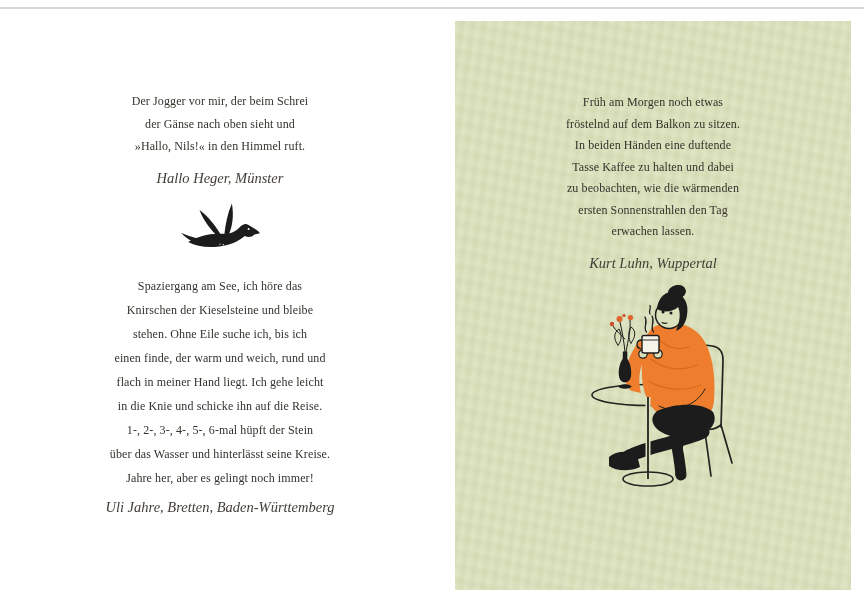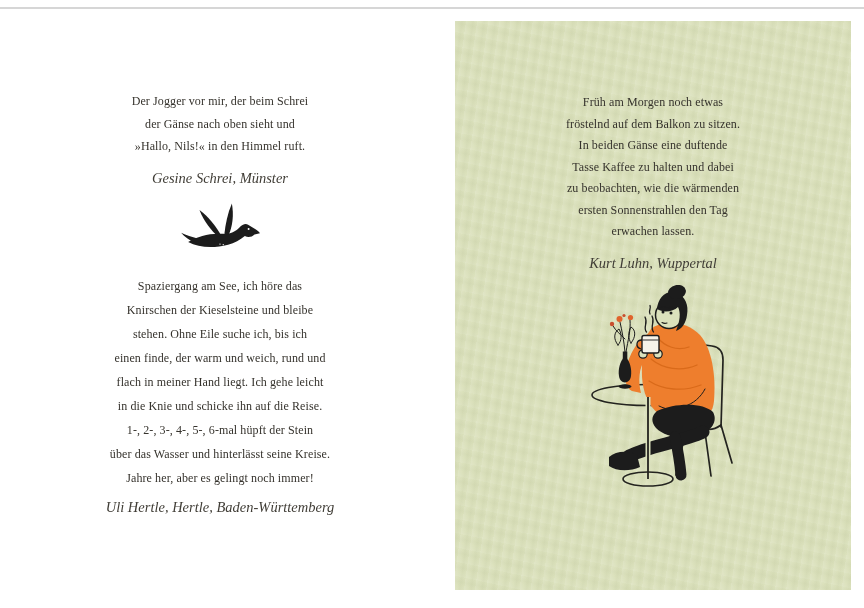--- a/index.html
+++ b/index.html
@@ -40,21 +40,21 @@
 </head>
 <body>
 
 <div class="spread">
   <div class="top-rule"></div>
 
   <div class="left-col">
     <p class="poem poem--first">Der Jogger vor mir, der beim Schrei
 der Gänse nach oben sieht und
 »Hallo, Nils!« in den Himmel ruft.</p>
-    <p class="attribution">Gesine Schrei, Münster</p>
+    <p class="attribution">Hallo Heger, Münster</p>
 
     <div class="bird-wrap">
       <svg viewBox="0 0 150 100" width="84" height="54" aria-hidden="true">
         <g fill="#1c1c1c">
           <path d="M16,74 C34,63 58,57 80,59 C93,60 103,55 111,47 C116,42 122,39 127,42 L140,50 C144,52 147,55 149,58 L139,60 C134,65 127,66 121,63 C112,70 102,76 90,79 C64,86 36,85 16,74 Z"></path>
           <path d="M83,60 C85,42 89,21 97,3 C101,25 98,46 91,61 Z"></path>
           <path d="M77,62 C67,44 53,27 37,15 C45,36 60,54 71,64 Z"></path>
           <path d="M64,72 C45,71 22,66 3,57 C19,76 44,82 66,79 Z"></path>
         </g>
         <circle cx="128" cy="50" r="1.8" fill="#ffffff"></circle>
@@ -65,28 +65,28 @@
 
     <p class="poem poem--second">Spaziergang am See, ich höre das
 Knirschen der Kieselsteine und bleibe
 stehen. Ohne Eile suche ich, bis ich
 einen finde, der warm und weich, rund und
 flach in meiner Hand liegt. Ich gehe leicht
 in die Knie und schicke ihn auf die Reise.
 1-, 2-, 3-, 4-, 5-, 6-mal hüpft der Stein
 über das Wasser und hinterlässt seine Kreise.
 Jahre her, aber es gelingt noch immer!</p>
-    <p class="attribution attribution--second">Uli Hertle, Hertle, Baden-Württemberg</p>
+    <p class="attribution attribution--second">Uli Jahre, Bretten, Baden-Württemberg</p>
   </div>
 
   <div class="green-page">
     <div class="right-col">
       <p class="poem poem--right">Früh am Morgen noch etwas
 fröstelnd auf dem Balkon zu sitzen.
-In beiden Gänse eine duftende
+In beiden Händen eine duftende
 Tasse Kaffee zu halten und dabei
 zu beobachten, wie die wärmenden
 ersten Sonnenstrahlen den Tag
 erwachen lassen.</p>
       <p class="attribution attribution--right">Kurt Luhn, Wuppertal</p>
     </div>
 
     <div class="illustration-wrap">
       <svg viewBox="0 0 175 215" width="175" height="215" aria-hidden="true">
 

